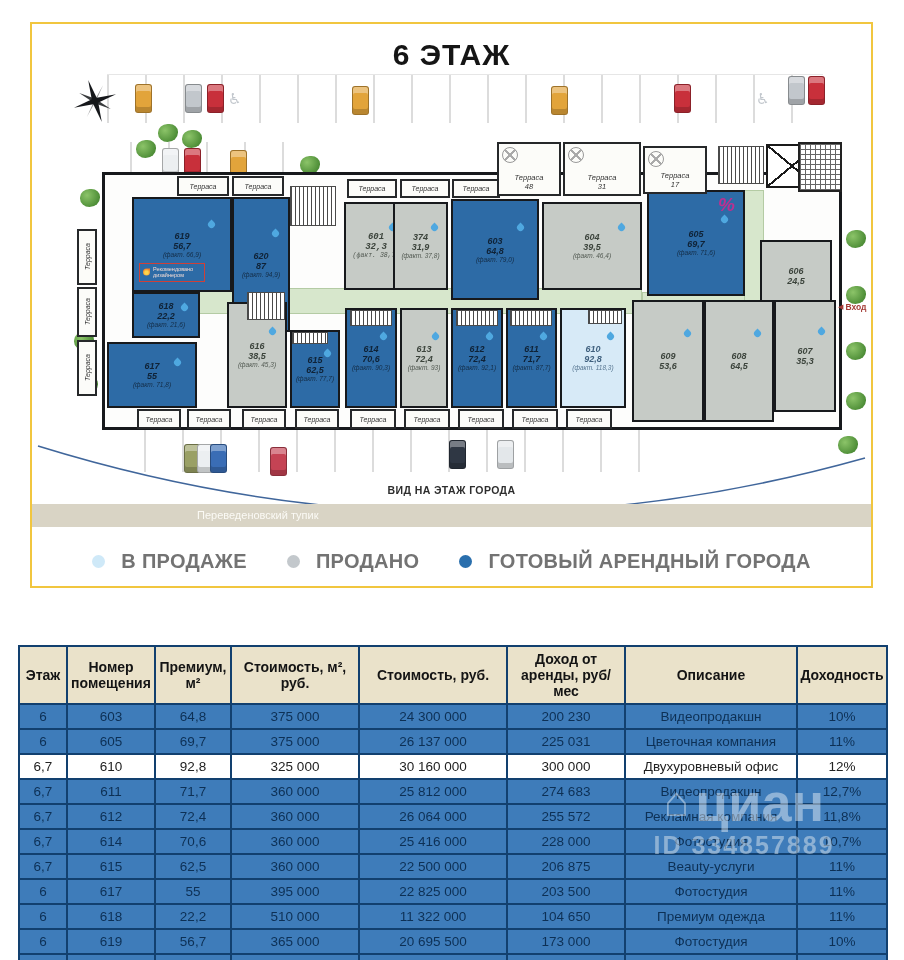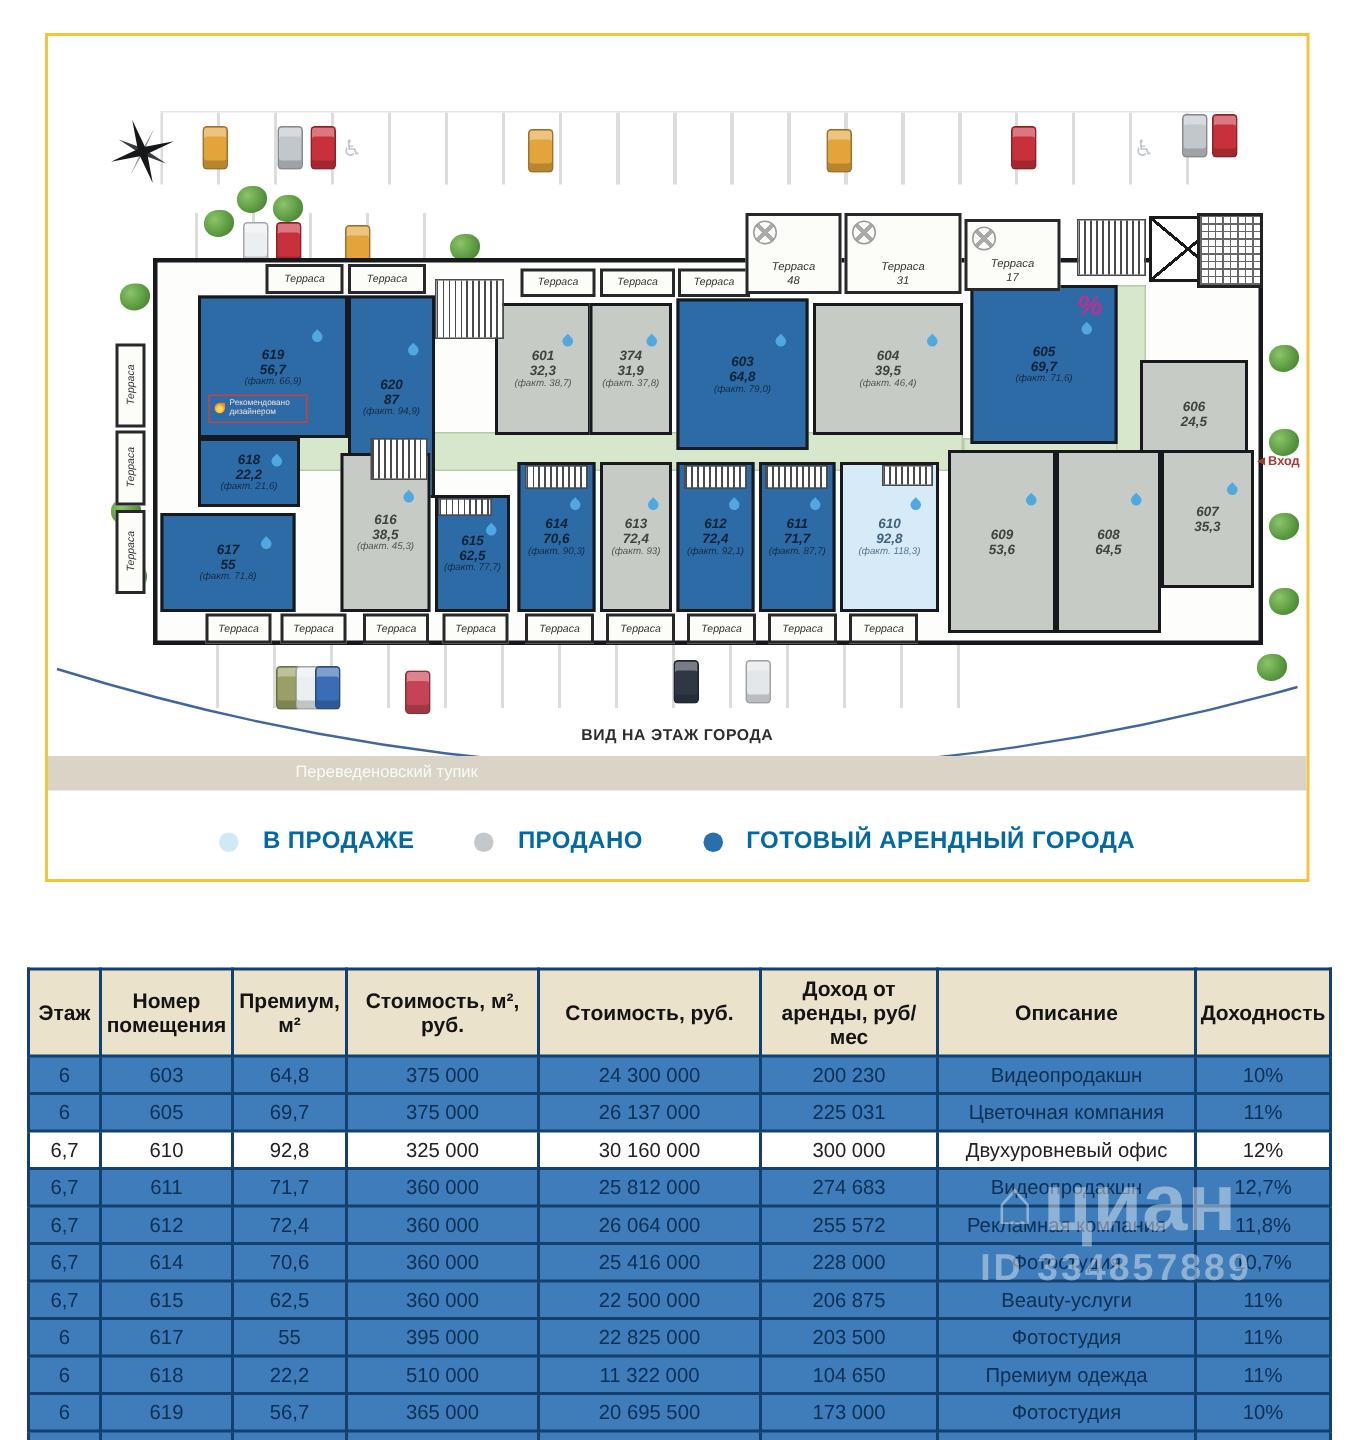--- a/index.html
+++ b/index.html
@@ -67,41 +67,42 @@
   
   .view-arc{position:absolute;left:0;top:412px;width:839px;height:95px;overflow:visible;z-index:0;}
   .view-label{position:absolute;left:0;top:460px;width:100%;text-align:center;z-index:2;
               font-size:10.5px;font-weight:bold;color:#2d2d2d;letter-spacing:.4px;}
   .street{position:absolute;left:0;top:480px;width:839px;height:23px;background:#d9d4c5;z-index:2;}
   .street span{margin-left:165px;line-height:23px;font-size:11px;color:#fbfaf5;}
   .legend{position:absolute;left:0;top:516px;width:100%;height:42px;display:flex;align-items:center;
           justify-content:center;gap:40px;z-index:2;}
   .litem{display:flex;align-items:center;gap:16px;}
   .dot{width:13px;height:13px;border-radius:50%;}
-  .llabel{font-size:16px;font-weight:bold;color:#0369a1;letter-spacing:.3px;}
+  .llabel{font-size:20px;font-weight:bold;color:#737373;letter-spacing:.3px;}
   
   table{position:absolute;left:18px;top:645px;width:868px;border-collapse:collapse;table-layout:fixed;}
   th{background:#eae2ca;color:#141414;font-size:14px;font-weight:bold;line-height:1.15;
      border:2px solid #12406f;padding:4px 2px;}
   td{border:2px solid #12406f;padding:1px 4px;text-align:center;font-size:13.5px;height:21px;}
   tbody tr{background:#3e7cba;color:#0d3055;}
   tbody tr.hl{background:#fff;color:#222;}
   
   .watermark{position:absolute;left:598px;top:775px;width:292px;text-align:center;z-index:10;pointer-events:none;}
   .wm-brand{display:flex;align-items:center;justify-content:center;gap:6px;
             font-size:54px;font-weight:bold;line-height:1;color:rgba(255,255,255,.42);}
   .wm-house{font-size:42px;}
   .wm-id{margin-top:2px;font-size:25px;font-weight:bold;letter-spacing:2px;color:rgba(220,229,238,.5);}
 </style>
 </head>
 <body>
 
 <div class="page">
 
   <div class="board">
+    <h1>6 ЭТАЖ</h1>
 
     <div class="stalls s-top"></div>
     <div class="stalls s-left"></div>
     <div class="stalls s-bottom"></div>
 
     <svg class="compass" width="50" height="50" viewBox="0 0 52 52">
       <g transform="rotate(-18 26 26)" fill="#15171a">
         <polygon points="26,3 29,26 26,49 23,26"></polygon>
         <polygon points="3,26 26,23 49,26 26,29"></polygon>
         <polygon points="13,13 27,24 39,39 25,28" opacity=".85"></polygon>
@@ -261,21 +262,21 @@
 
         <div class="room sale" style="left: 528px; top: 284px; width: 66px; height: 100px;">
           <span class="drop"></span>
 
           <span class="rnum">610</span>
           <span class="rarea">92,8</span>
           <span class="rfact">(факт. 118,3)</span>
 
         </div>
 
-        <div class="room sold" style="left: 298px; top: 178px; width: 64px; height: 88px;">
+        <div class="room sold" style="left: 312px; top: 178px; width: 64px; height: 88px; font-family: Liberation Mono, monospace;">
           <span class="drop"></span>
 
           <span class="rnum">601</span>
           <span class="rarea">32,3</span>
           <span class="rfact">(факт. 38,7)</span>
 
         </div>
 
         <div class="room sold" style="left: 361px; top: 178px; width: 55px; height: 88px;">
           <span class="drop"></span>
@@ -332,21 +333,21 @@
 
         <div class="room sold" style="left: 672px; top: 276px; width: 70px; height: 122px;">
           <span class="drop"></span>
 
           <span class="rnum">608</span>
           <span class="rarea">64,5</span>
           <span class="rfact"></span>
 
         </div>
 
-        <div class="room sold" style="left: 742px; top: 276px; width: 62px; height: 92px;">
+        <div class="room sold" style="left: 742px; top: 276px; width: 62px; height: 112px;">
           <span class="drop"></span>
 
           <span class="rnum">607</span>
           <span class="rarea">35,3</span>
           <span class="rfact"></span>
 
         </div>
       </div>
 
     <div class="layer">

